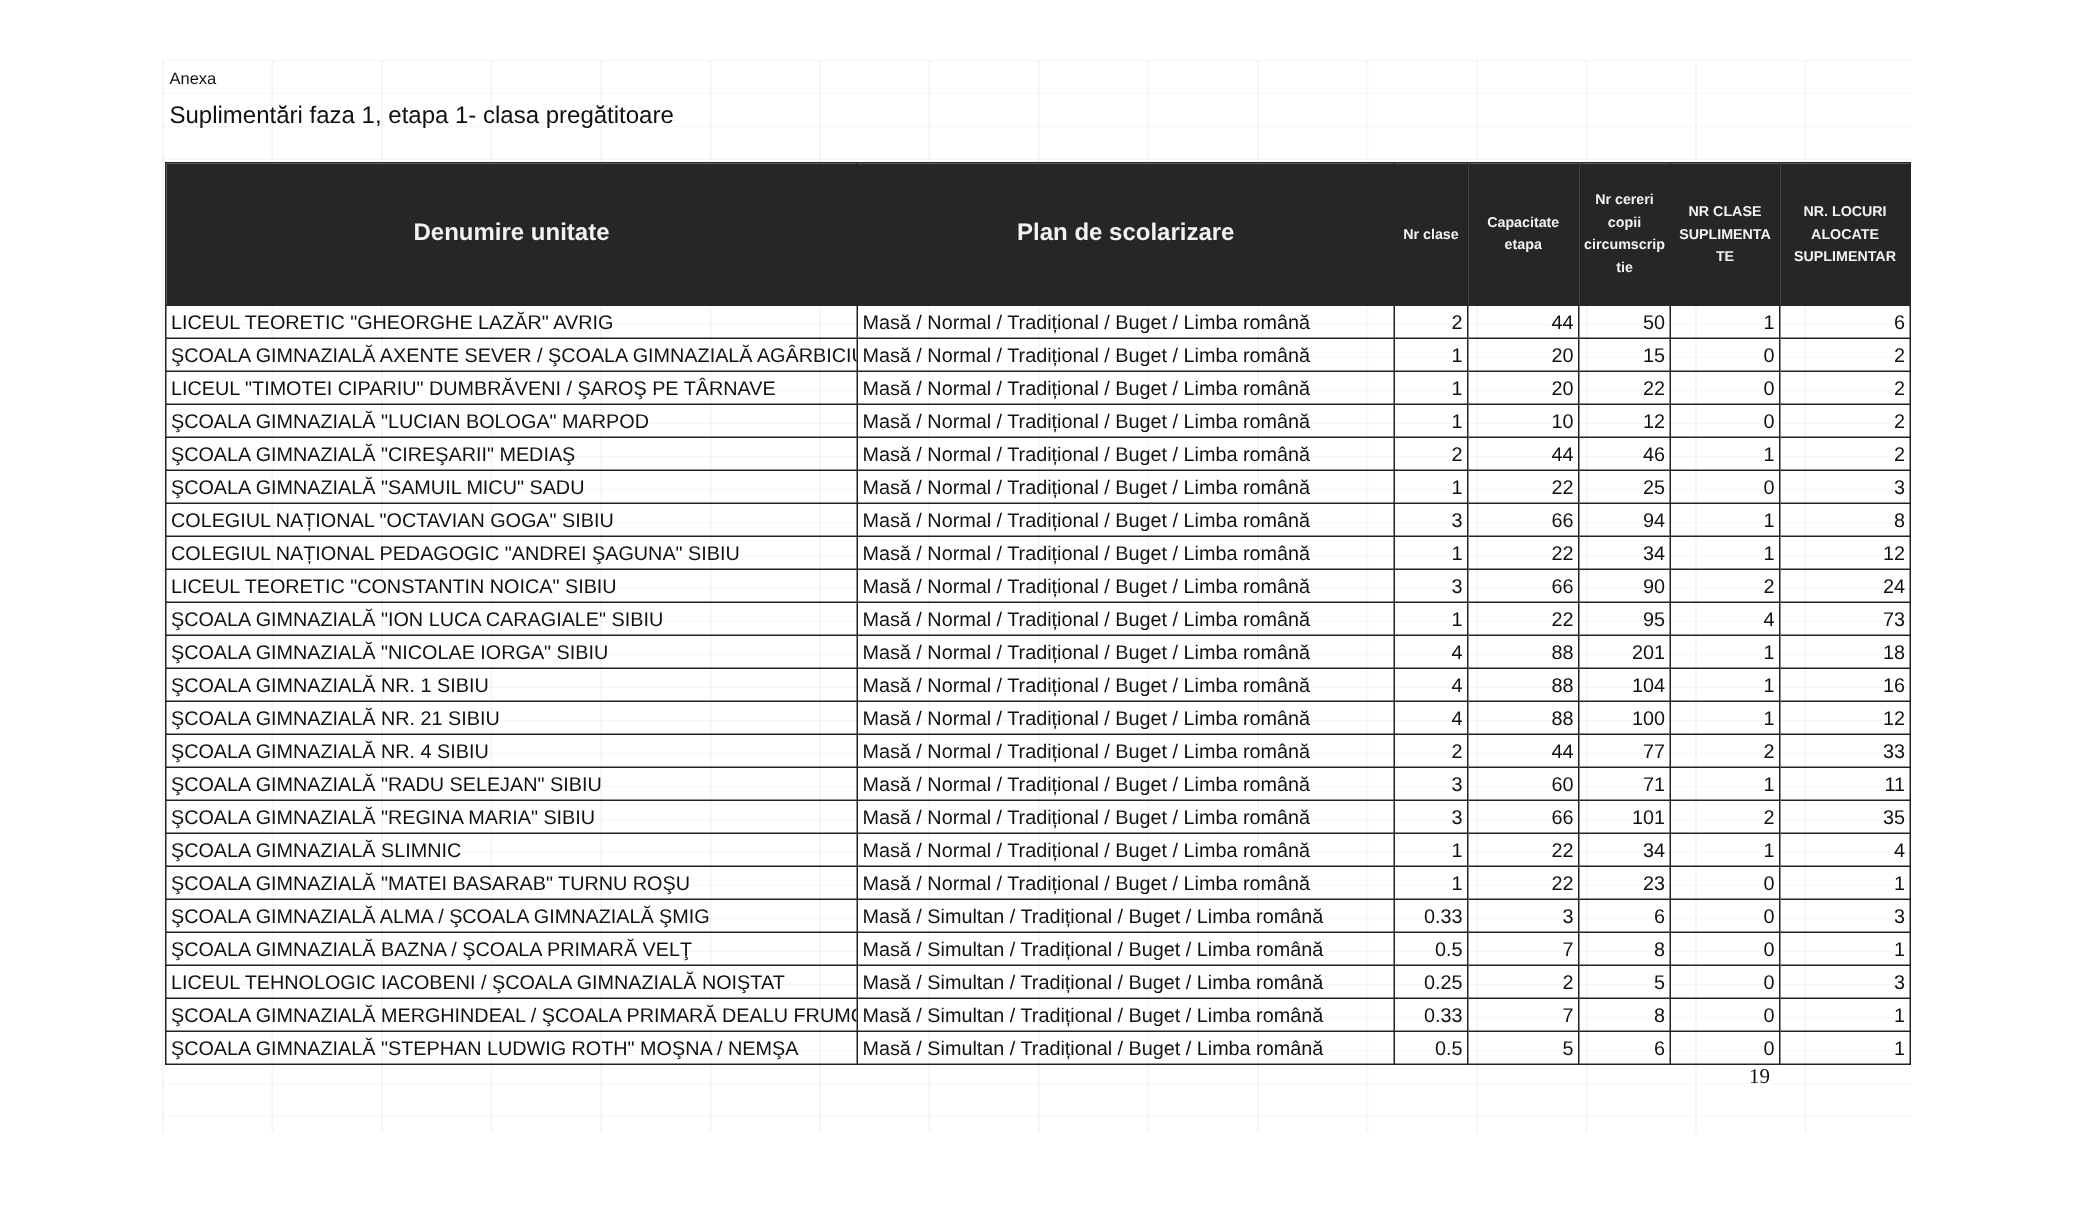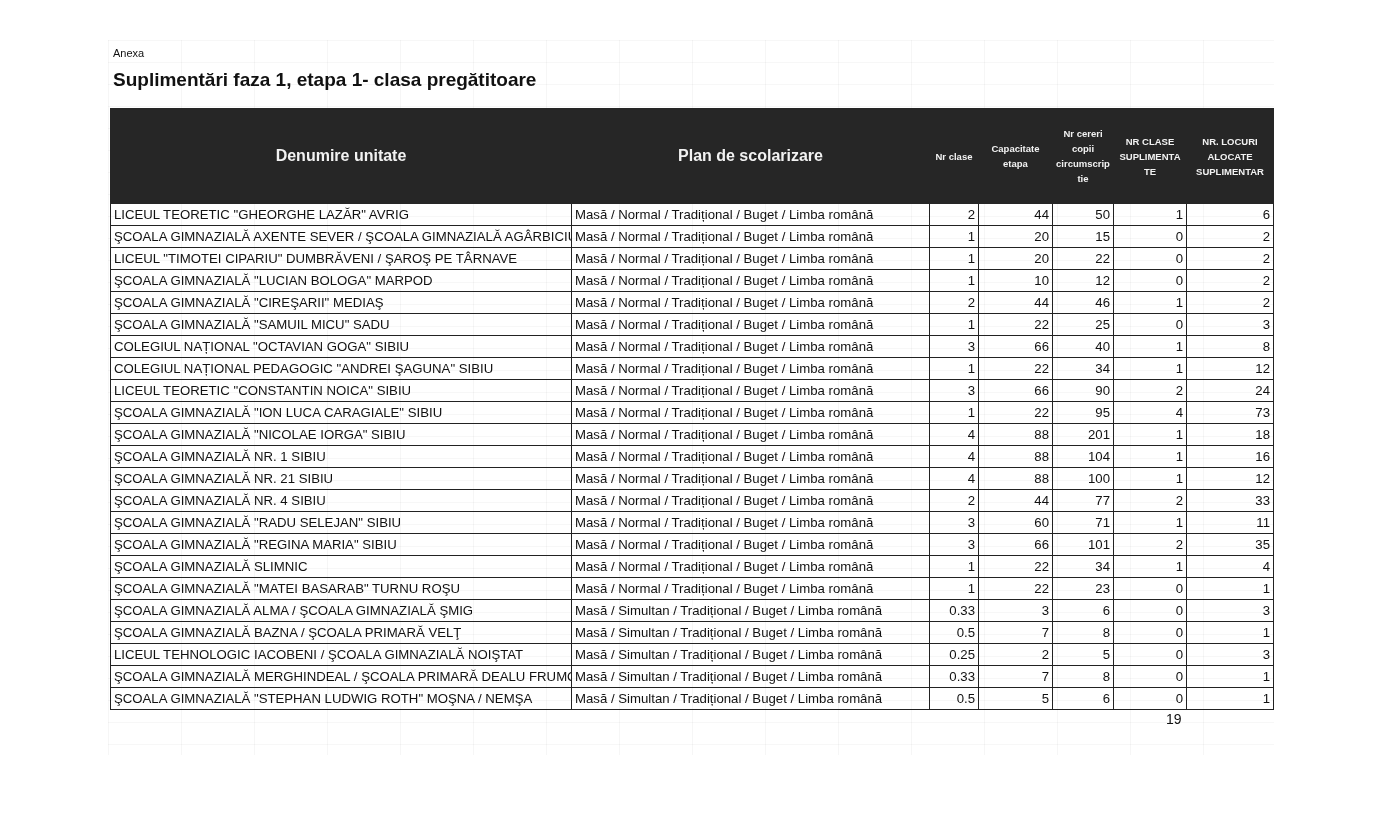--- a/index.html
+++ b/index.html
@@ -4,31 +4,31 @@
 <style>
   html, body { margin:0; padding:0; }
   body { width:1395px; height:818px; background:#ffffff; position:relative; overflow:hidden;
          font-family:"Liberation Sans", "DejaVu Sans", sans-serif; color:#111; }
   .faint-grid { position:absolute; left:108px; top:40px; width:1166px; height:715px;
     background-image:
       linear-gradient(to right, rgba(0,0,0,0.035) 1px, transparent 1px),
       linear-gradient(to bottom, rgba(0,0,0,0.03) 1px, transparent 1px);
     background-size: 73px 100%, 100% 22px; pointer-events:none; }
   .title1 { position:absolute; left:113px; top:47px; font-size:11px; }
-  .title2 { position:absolute; left:113px; top:69px; font-size:19px;font-weight:bold; }
+  .title2 { position:absolute; left:113px; top:69px; font-size:16px; }
   table { position:absolute; left:110px; top:108px; border-collapse:collapse; table-layout:fixed;
           width:1163px; font-size:13.2px; }
   th { background:#262626; color:#f2f2f2; font-weight:bold; height:94px; padding:0 2px;
        font-size:16px; text-align:center; vertical-align:middle; border:1px solid #262626; }
   th.small { font-size:9.5px; line-height:15px; }
   td { border:1px solid #222; height:21px; padding:0 3px; white-space:nowrap; overflow:hidden;
        line-height:21px; }
   td.num { text-align:right; }
   td.txt { text-align:left; }
-  .page-number { position:absolute; left:1166px; top:711px; font-size:14px; }
+  .page-number { position:absolute; left:1166px; top:711px; font-size:14px;font-family:Liberation Serif, serif; }
 </style>
 </head>
 <body>
 
 <div class="faint-grid"></div>
 
 <div class="title1">Anexa</div>
 <div class="title2">Suplimentări faza 1, etapa 1- clasa pregătitoare</div>
 
 <table>
@@ -105,21 +105,21 @@
         <td class="num">22</td>
         <td class="num">25</td>
         <td class="num">0</td>
         <td class="num">3</td>
       </tr>
       <tr>
         <td class="txt">COLEGIUL NAȚIONAL "OCTAVIAN GOGA" SIBIU</td>
         <td class="txt">Masă / Normal / Tradițional / Buget / Limba română</td>
         <td class="num">3</td>
         <td class="num">66</td>
-        <td class="num">40</td>
+        <td class="num">94</td>
         <td class="num">1</td>
         <td class="num">8</td>
       </tr>
       <tr>
         <td class="txt">COLEGIUL NAȚIONAL PEDAGOGIC "ANDREI ŞAGUNA" SIBIU</td>
         <td class="txt">Masă / Normal / Tradițional / Buget / Limba română</td>
         <td class="num">1</td>
         <td class="num">22</td>
         <td class="num">34</td>
         <td class="num">1</td>

